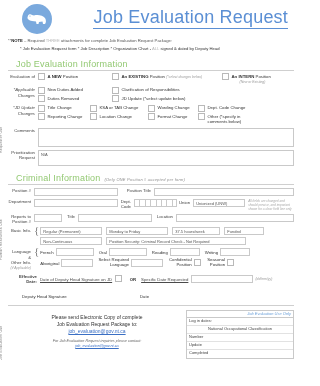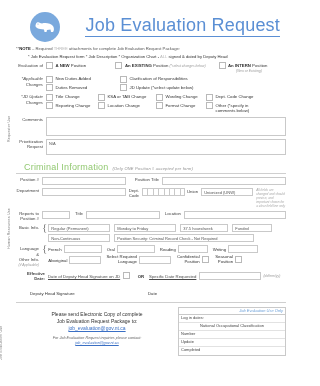--- a/index.html
+++ b/index.html
@@ -8,21 +8,21 @@
     margin: 0; padding: 0;
     width: 298px; height: 386px;
     background: #ffffff;
     font-family: "Liberation Sans", sans-serif;
     overflow: hidden;
   }
   .page {
     position: relative;
     width: 298px; height: 386px;
     background: #fff;
-    padding: 8px;
+    padding: 0;
   }
 
   
   .header {
     position: relative;
     height: 34px;
     padding: 3px 4px 0 4px;
     display: flex;
     align-items: center;
   }
@@ -265,20 +265,23 @@
     </div>
   </div>
 
   <div class="note1">
     <span>**</span><b>NOTE</b><span> – Required </span><span class="grey">THREE</span><span> attachments for complete Job Evaluation Request Package:</span>
   </div>
   <div class="note2">
     <span>* Job Evaluation Request form   * Job Description   * Organization Chart - </span><span class="grey">ALL</span><span> signed &amp; dated by Deputy Head</span>
   </div>
 
+  <div class="section-head">
+    <span>Job Evaluation Information</span>
+  </div>
 
   <div class="body">
 
     <div class="sidetab" style="top:6px; height:120px;">Requestor Use</div>
 
     <div class="row">
       <div class="lbl lbl-w30">Evaluation of</div>
       <div class="opt" style="width:74px">
         <span class="cb"></span>
         <span><b>A NEW</b><span> Position</span></span>

